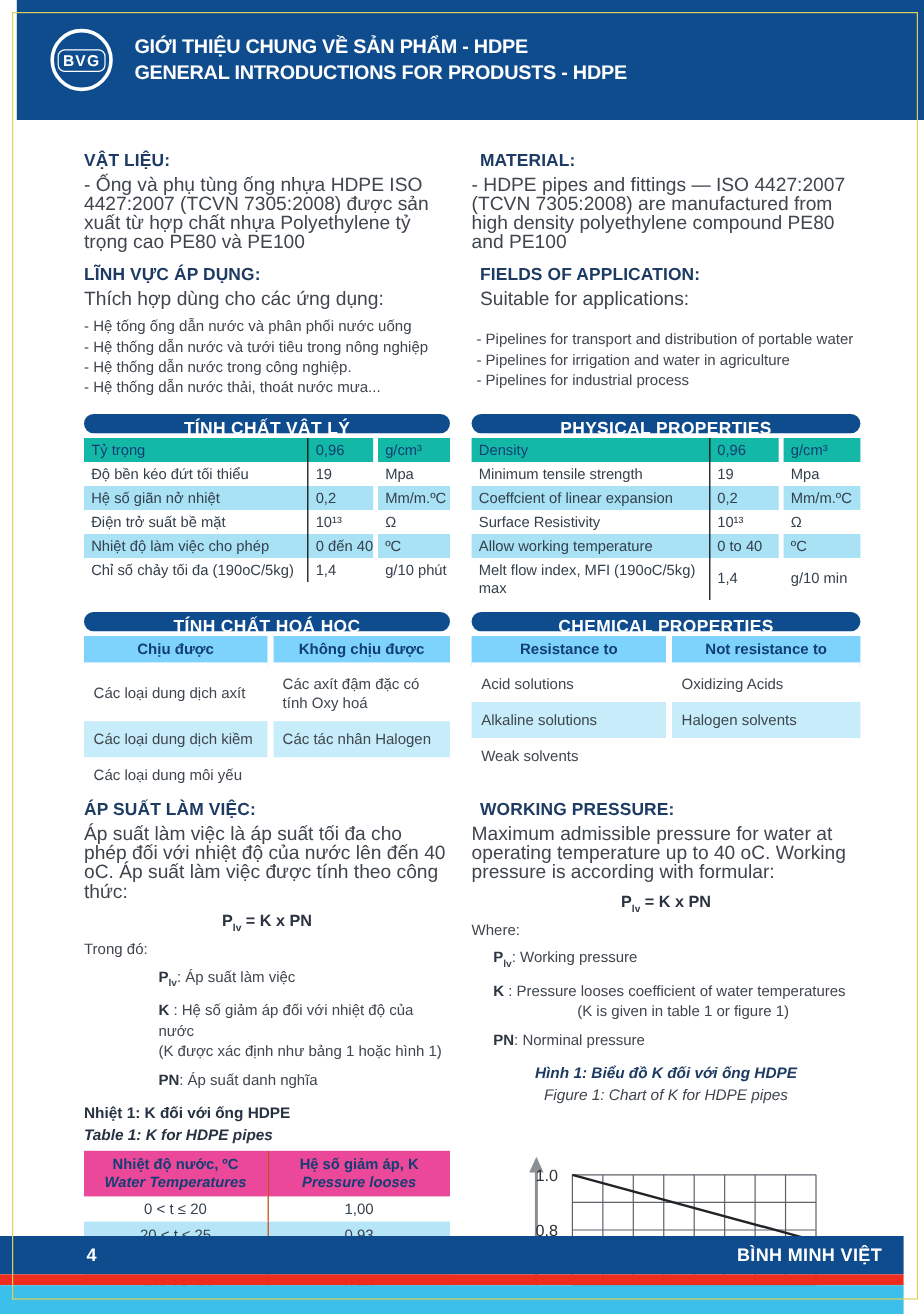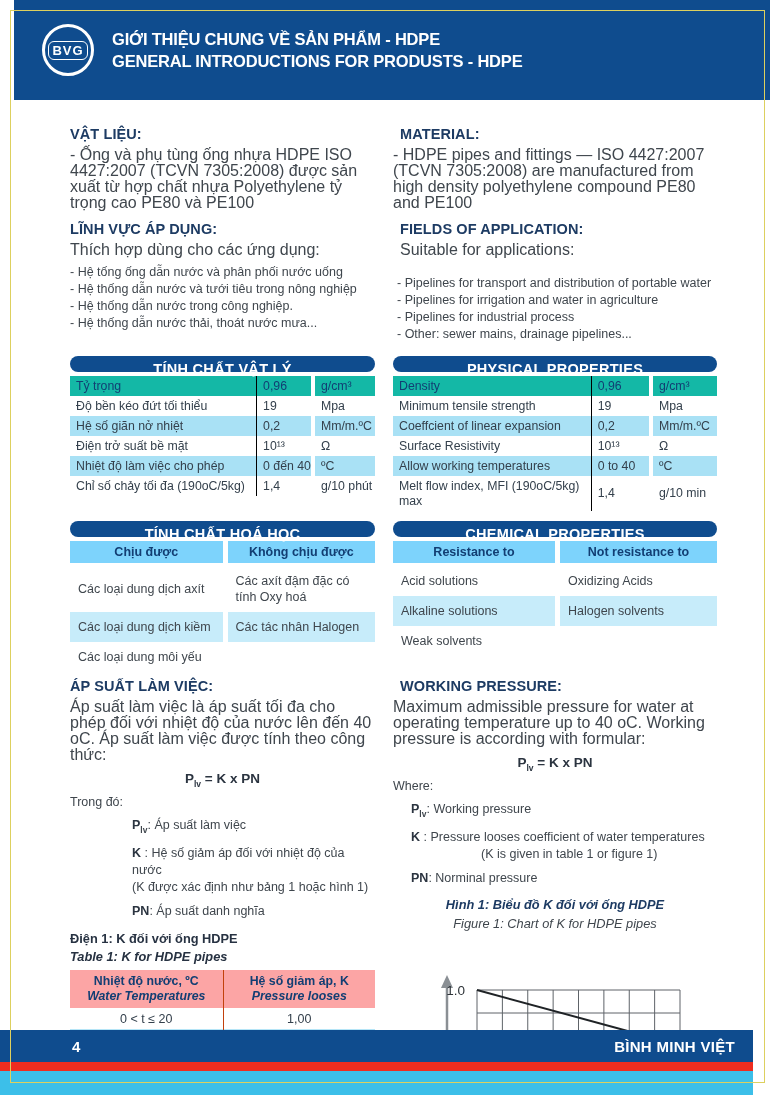--- a/index.html
+++ b/index.html
@@ -86,21 +86,21 @@
   .def .term{font-weight:bold;color:#2b3440;}
   .def .extra{padding-left:0;}
   .cap{font-size:12.8px;font-weight:bold;color:#273242;margin-top:10px;line-height:18px;}
   .cap.it{font-style:italic;margin-top:0;}
   .figcap{ text-align:center;font-size:12.8px;line-height:19px;margin-top:8px;}
   .figcap .vi{font-weight:bold;font-style:italic;color:#1d3b63;}
   .figcap .en{font-style:italic;color:#3f464d;}
 
   
   .t1 th{
-    background:#fca5a5;color:#123e73;font-size:12.3px;line-height:15px;
+    background:#ec4899;color:#123e73;font-size:12.3px;line-height:15px;
     padding:4px 0;width:50%;font-weight:bold;
   }
   .t1 th .l2{font-style:italic;}
   .t1 th + th, .t1 td + td{border-left:1px solid #c2410c;}
   .t1 td{text-align:center;font-size:12.5px;padding:3.5px 0;color:#34404c;}
   .t1 tr:nth-of-type(even) td{background:#b5e5f7;}
 
   
   .figure{margin-top:4px;}
   .figure svg .g{stroke:#5e6368;stroke-width:1;fill:none;}
@@ -145,21 +145,20 @@
       </ul>
   </div>
   <div class="blk" style="margin-bottom:13px">
     <h3 class="sec r-ind">FIELDS OF APPLICATION:</h3>
     <p class="body r-ind">Suitable for applications:</p>
     <ul class="plain" style="margin-top:17px;padding-left:4px">
 
     <li>- Pipelines for transport and distribution of portable water</li>
         <li>- Pipelines for irrigation and water in agriculture</li>
         <li>- Pipelines for industrial process</li>
-        <li>- Other: sewer mains, drainage pipelines...</li>
       </ul>
   </div>
 
   <div class="blk">
     <div class="pill">TÍNH CHẤT VẬT LÝ</div>
     <table class="phys">
       <tbody>
 
           <tr>
             <td class="pname">Tỷ trọng</td>
@@ -222,21 +221,21 @@
             <td class="punit">Mm/m.ºC</td>
           </tr>
 
           <tr>
             <td class="pname">Surface Resistivity</td>
             <td class="pval">10¹³</td>
             <td class="punit">Ω</td>
           </tr>
 
           <tr>
-            <td class="pname">Allow working temperatures</td>
+            <td class="pname">Allow working temperature</td>
             <td class="pval">0 to 40</td>
             <td class="punit">ºC</td>
           </tr>
 
           <tr>
             <td class="pname">Melt flow index, MFI (190oC/5kg) max</td>
             <td class="pval">1,4</td>
             <td class="punit">g/10 min</td>
           </tr>
         </tbody>
@@ -315,21 +314,21 @@
         <div class="def">
           <span class="term">K</span><span> : Hệ số giảm áp đối với nhiệt độ của nước</span>
           <div class="extra">(K được xác định như bảng 1 hoặc hình 1)</div>
         </div>
 
         <div class="def">
           <span class="term">PN</span><span>: Áp suất danh nghĩa</span>
           
         </div>
       </div>
-    <div class="cap">Điện 1: K đối với ống HDPE</div>
+    <div class="cap">Nhiệt 1: K đối với ống HDPE</div>
     <div class="cap it">Table 1: K for HDPE pipes</div>
   </div>
   <div class="blk" style="margin-bottom:4px">
     <h3 class="sec r-ind">WORKING PRESSURE:</h3>
     <p class="body">Maximum admissible pressure for water at operating temperature up to 40 oC. Working pressure is according with formular:</p>
     <div class="formula"><span>P</span><sub>lv</sub><span> = K x PN</span></div>
     <p class="wherelbl">Where:</p>
     <div class="defs" style="padding-left:18px">
 
         <div class="def">

